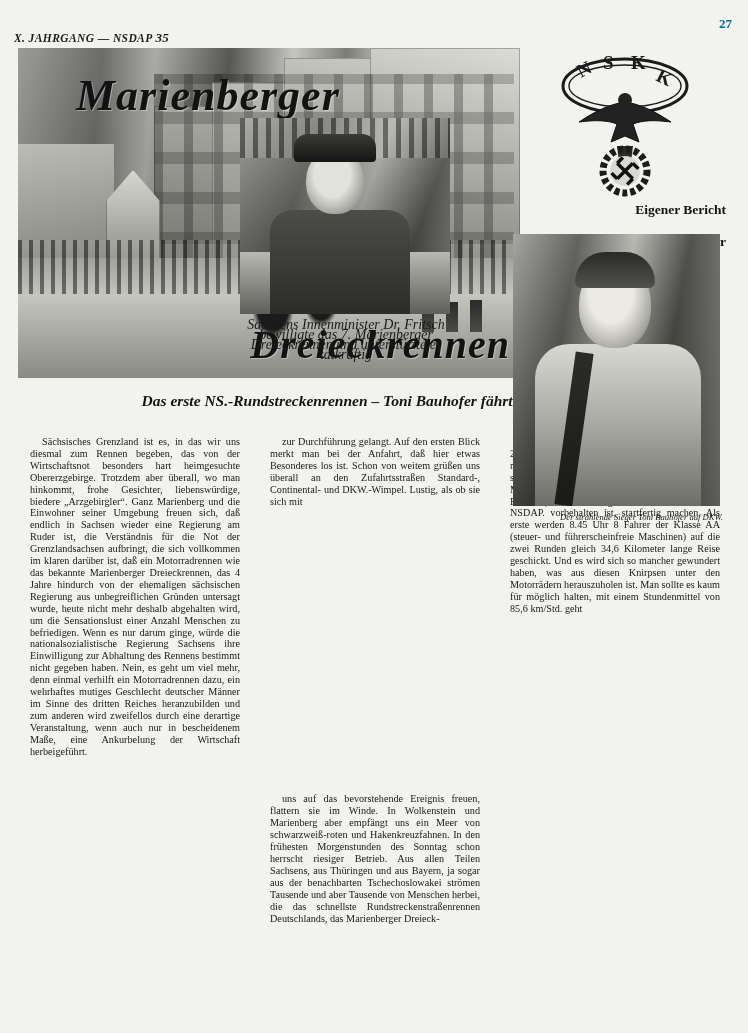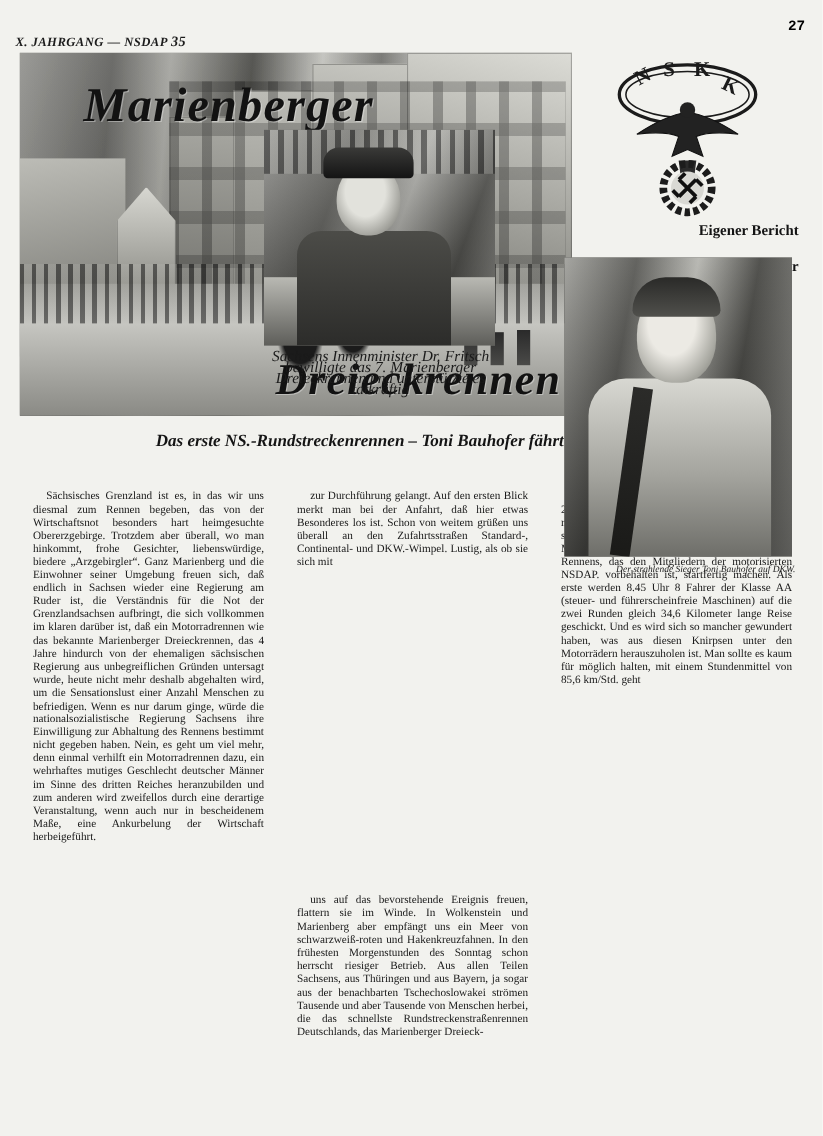--- a/index.html
+++ b/index.html
@@ -43,24 +43,24 @@
     white-space: nowrap;
   }
   .issue-line .heftnum {
     font-size: 13px;
     font-style: italic;
   }
   .page-number {
     position: absolute;
     right: 16px;
     top: 0px;
-    font-family: Liberation Mono, monospace;
+    font-family: Liberation Serif, serif;
     font-weight: bold;
     font-size: 13px;
-    color: #000000;
+    color: #0369a1;
   }
 
   
   .hero {
     position: absolute;
     left: 18px;
     top: 48px;
     width: 502px;
     height: 330px;
     background: #6f6f6c;
@@ -200,21 +200,21 @@
     font-size: 10.2px;
     line-height: 11.9px;
     text-align: justify;
     text-justify: inter-word;
     hyphens: auto;
     color: #181818;
   }
   .col1 { left: 0; }
   .col2 { left: 240px; }
   .col3 { left: 480px; }
-  .col p { margin: 10px 0 0 0; text-indent: 12px; }
+  .col p { margin: 0 0 0 0; text-indent: 12px; }
   .col p + p { margin-top: 2px; }
 
   
   .photo-fritsch {
     position: absolute;
     left: 240px;
     top: 118px;
     width: 210px;
     height: 196px;
     background: #7a7a76;

